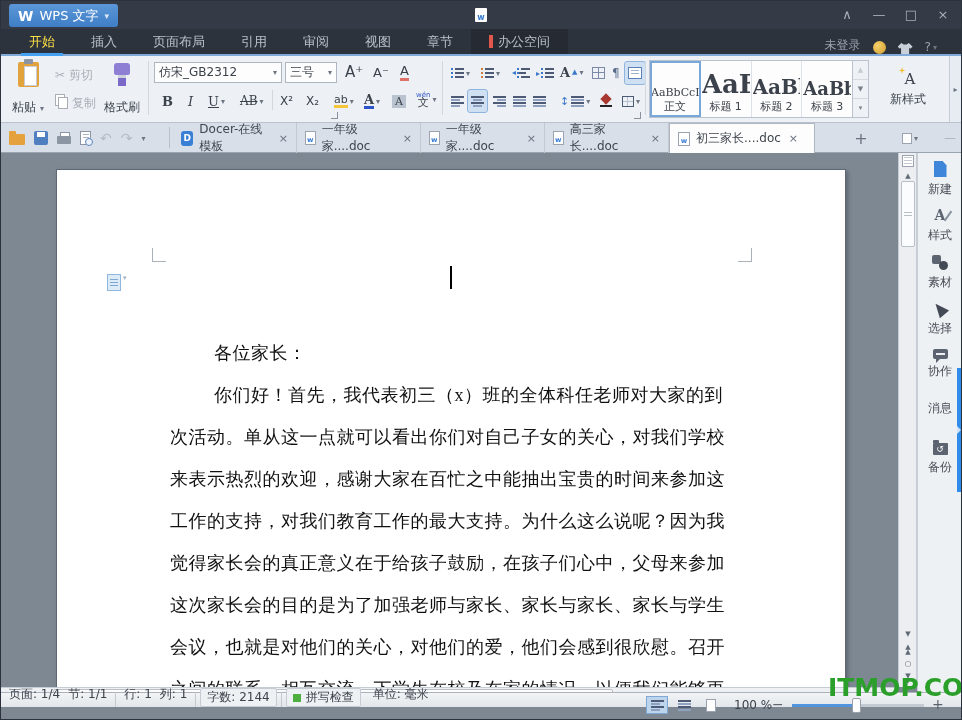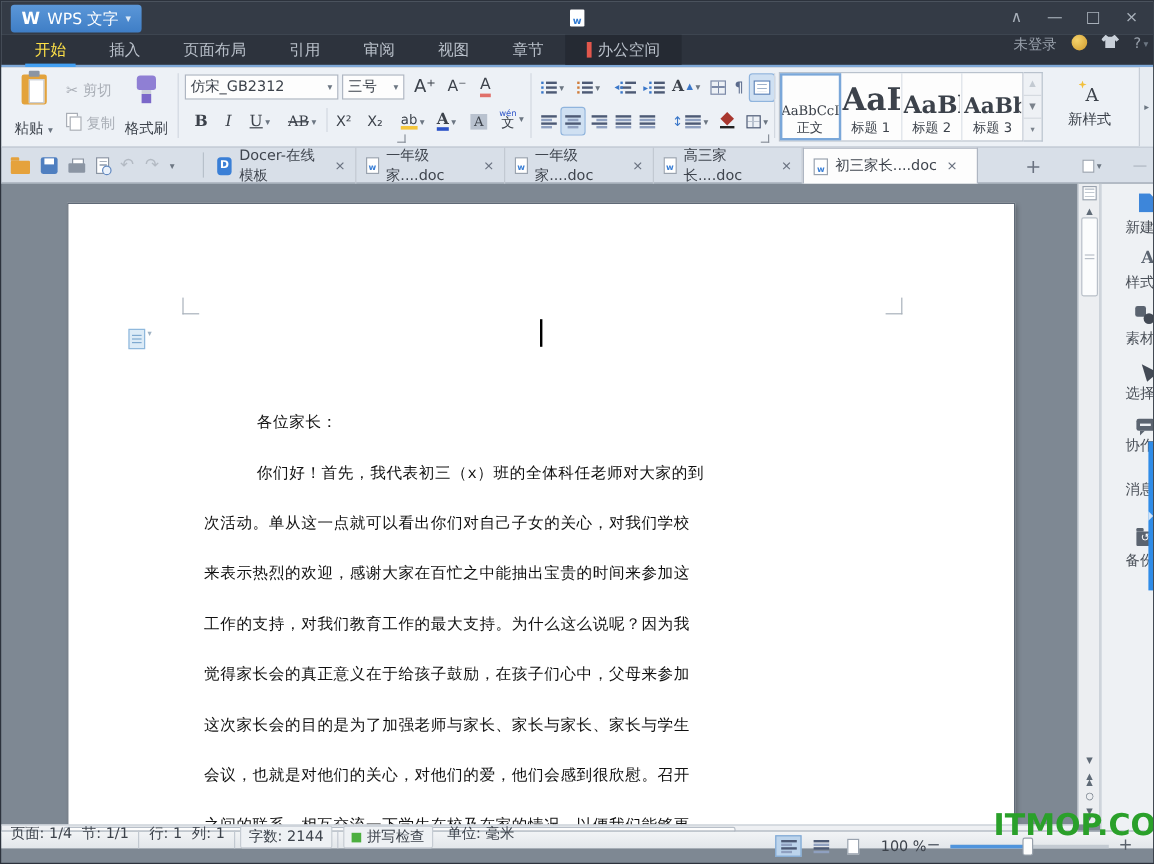--- a/index.html
+++ b/index.html
@@ -17,21 +17,21 @@
 .winctl{position:absolute;right:2px;top:0;display:flex}
 .winctl span{width:32px;height:26px;display:flex;align-items:center;justify-content:center;color:#a8b0ba;font-size:13px}
 
 .menubar{position:absolute;top:28px;left:0;right:0;height:27px;background:#2d333d;border-bottom:2px solid #7fa9d8}
 .mtabs{display:flex;height:25px;padding-left:10px}
 .mtab{padding:0 18px;display:flex;align-items:center;color:#b9c0ca;font-size:13px;position:relative}
 .mtab.act{color:#fde047}
 .mtab.act::after{content:"";position:absolute;left:10px;right:10px;bottom:-2px;height:3px;background:#43a0f3}
 .mtab.office{background:#252a33;gap:5px}
 .redbar{width:4px;height:13px;background:#e2574c;display:inline-block}
-.mright{position:absolute;right:4px;top:0;height:25px;display:flex;align-items:flex-start;gap:12px;color:#99a1ac}
+.mright{position:absolute;right:24px;top:0;height:25px;display:flex;align-items:flex-end;gap:12px;color:#99a1ac}
 .ico-gold{width:13px;height:13px;border-radius:50%;background:radial-gradient(circle at 35% 35%,#f6d36a,#cf9a2e)}
 .ico-shirt{width:15px;height:11px;background:#c9d0d9;clip-path:polygon(0 35%,25% 0,40% 14%,60% 14%,75% 0,100% 35%,84% 52%,77% 40%,77% 100%,23% 100%,23% 40%,16% 52%)}
 .help{display:flex;align-items:center;gap:2px}
 .help .car{font-size:8px}
 
 .ribbon{position:absolute;top:55px;left:0;right:0;height:67px;background:#edf1f6;border-bottom:1px solid #b9c2cd}
 .rsep{position:absolute;top:5px;bottom:7px;width:1px;background:#d2d8e0}
 .rlbl{font-size:12px;color:#3c424b}
 .gray .rlbl,.gray{color:#a9aeb6}
 .car{font-size:8px;color:#6c7682}
@@ -113,33 +113,33 @@
 .page{position:absolute;left:55px;top:16px;width:790px;height:600px;background:#fff;border:1px solid #5f6976;box-shadow:2px 2px 4px rgba(0,0,0,.25)}
 .mark{position:absolute;width:14px;height:14px}
 .mark.tl{left:95px;top:78px;border-left:1px solid #a9b1bb;border-bottom:1px solid #a9b1bb}
 .mark.tr{left:681px;top:78px;border-right:1px solid #a9b1bb;border-bottom:1px solid #a9b1bb}
 .mgicon{position:absolute;left:50px;top:104px;display:flex;align-items:flex-start;gap:2px}
 .mgicon .pg{width:14px;height:17px;background:#dcebf7;border:1px solid #8fb8dc;display:flex;flex-direction:column;justify-content:center;gap:2px;padding:2px}
 .mgicon .pg i{height:1px;background:#7fa9d0}
 .doctitle{position:absolute;left:0;top:96px;width:100%;text-align:center;font-family:"DejaVu Serif",serif;font-size:22px;color:#111;letter-spacing:1px}
 .cursor{display:inline-block;width:2px;height:23px;background:#000;vertical-align:-3px;margin-right:1px}
 .dbody{position:absolute;left:113px;top:162px;width:570px}
-.dline{height:42px;line-height:42px;font-family:Liberation Mono, monospace;font-size:13px;color:#111;white-space:nowrap;letter-spacing:.5px}
+.dline{height:42px;line-height:42px;font-family:Liberation Serif, serif;font-size:18px;color:#111;white-space:nowrap;letter-spacing:.5px}
 .dline.ind{padding-left:44px}
 .hscroll{position:absolute;left:0;bottom:0;width:897px;height:7px;background:#eef0f3;border-top:1px solid #c5ccd4}
 .hthumb{position:absolute;left:52px;top:1px;height:5px;width:560px;background:#fdfdfd;border:1px solid #b8bfc8;border-radius:2px}
 .vscroll{position:absolute;left:897px;top:0;bottom:7px;width:19px;background:#eceef1;border-left:1px solid #c5ccd4;border-right:1px solid #c5ccd4}
 .vbtn{position:absolute;left:0;width:18px;height:14px;display:flex;align-items:center;justify-content:center;font-size:7px;color:#5f6a76}
 .vthumb{position:absolute;left:2px;top:28px;width:14px;height:66px;background:#fbfcfd;border:1px solid #b8bfc8;border-radius:2px;display:flex;flex-direction:column;align-items:center;justify-content:center;gap:2px}
 .vthumb i{width:8px;height:1px;background:#b8bfc8}
 .ico-ruler{position:absolute;left:3px;top:2px;width:12px;height:12px;background:#fff;border:1px solid #9aa3af;background-image:repeating-linear-gradient(#c3cad2 0 1px,transparent 1px 3px);background-size:8px 8px;background-position:1px 1px;background-repeat:no-repeat}
 .dbl{display:flex;flex-direction:column;line-height:4px;gap:1px}
 
 .sidebar{position:absolute;left:916px;top:0;bottom:0;width:45px;background:#eef1f4;border-left:1px solid #c9cfd7;display:flex;flex-direction:column;align-items:center;padding-top:8px}
-.sitem{width:100%;height:47px;display:flex;flex-direction:column;align-items:flex-end;gap:4px}
+.sitem{width:100%;height:47px;display:flex;flex-direction:column;align-items:center;gap:4px}
 .sitem .slbl{font-size:12px;color:#4a5058}
 .ico-new{width:13px;height:16px;background:#3d86da;clip-path:polygon(0 0,70% 0,100% 26%,100% 100%,0 100%)}
 .ico-style{font-size:14px;font-weight:bold;color:#5b6470;font-family:"DejaVu Serif",serif;line-height:15px;position:relative}
 .ico-style::after{content:"";position:absolute;right:-4px;top:2px;width:2px;height:12px;background:#8a93a0;transform:rotate(35deg)}
 .ico-mat{width:16px;height:15px;position:relative}
 .ico-mat::before{content:"";position:absolute;left:0;top:0;width:9px;height:9px;background:#5b6470;border-radius:2px}
 .ico-mat::after{content:"";position:absolute;right:0;bottom:0;width:9px;height:9px;background:#434a55;border-radius:50%}
 .ico-sel{width:0;height:0;border-left:6px solid transparent;border-right:6px solid transparent;border-bottom:14px solid #434a55;transform:rotate(-40deg)}
 .ico-bub{width:15px;height:10px;background:#5b6470;border-radius:2px;position:relative}
 .ico-bub::before{content:"";position:absolute;left:3px;bottom:-4px;border-left:4px solid #5b6470;border-bottom:4px solid transparent}

